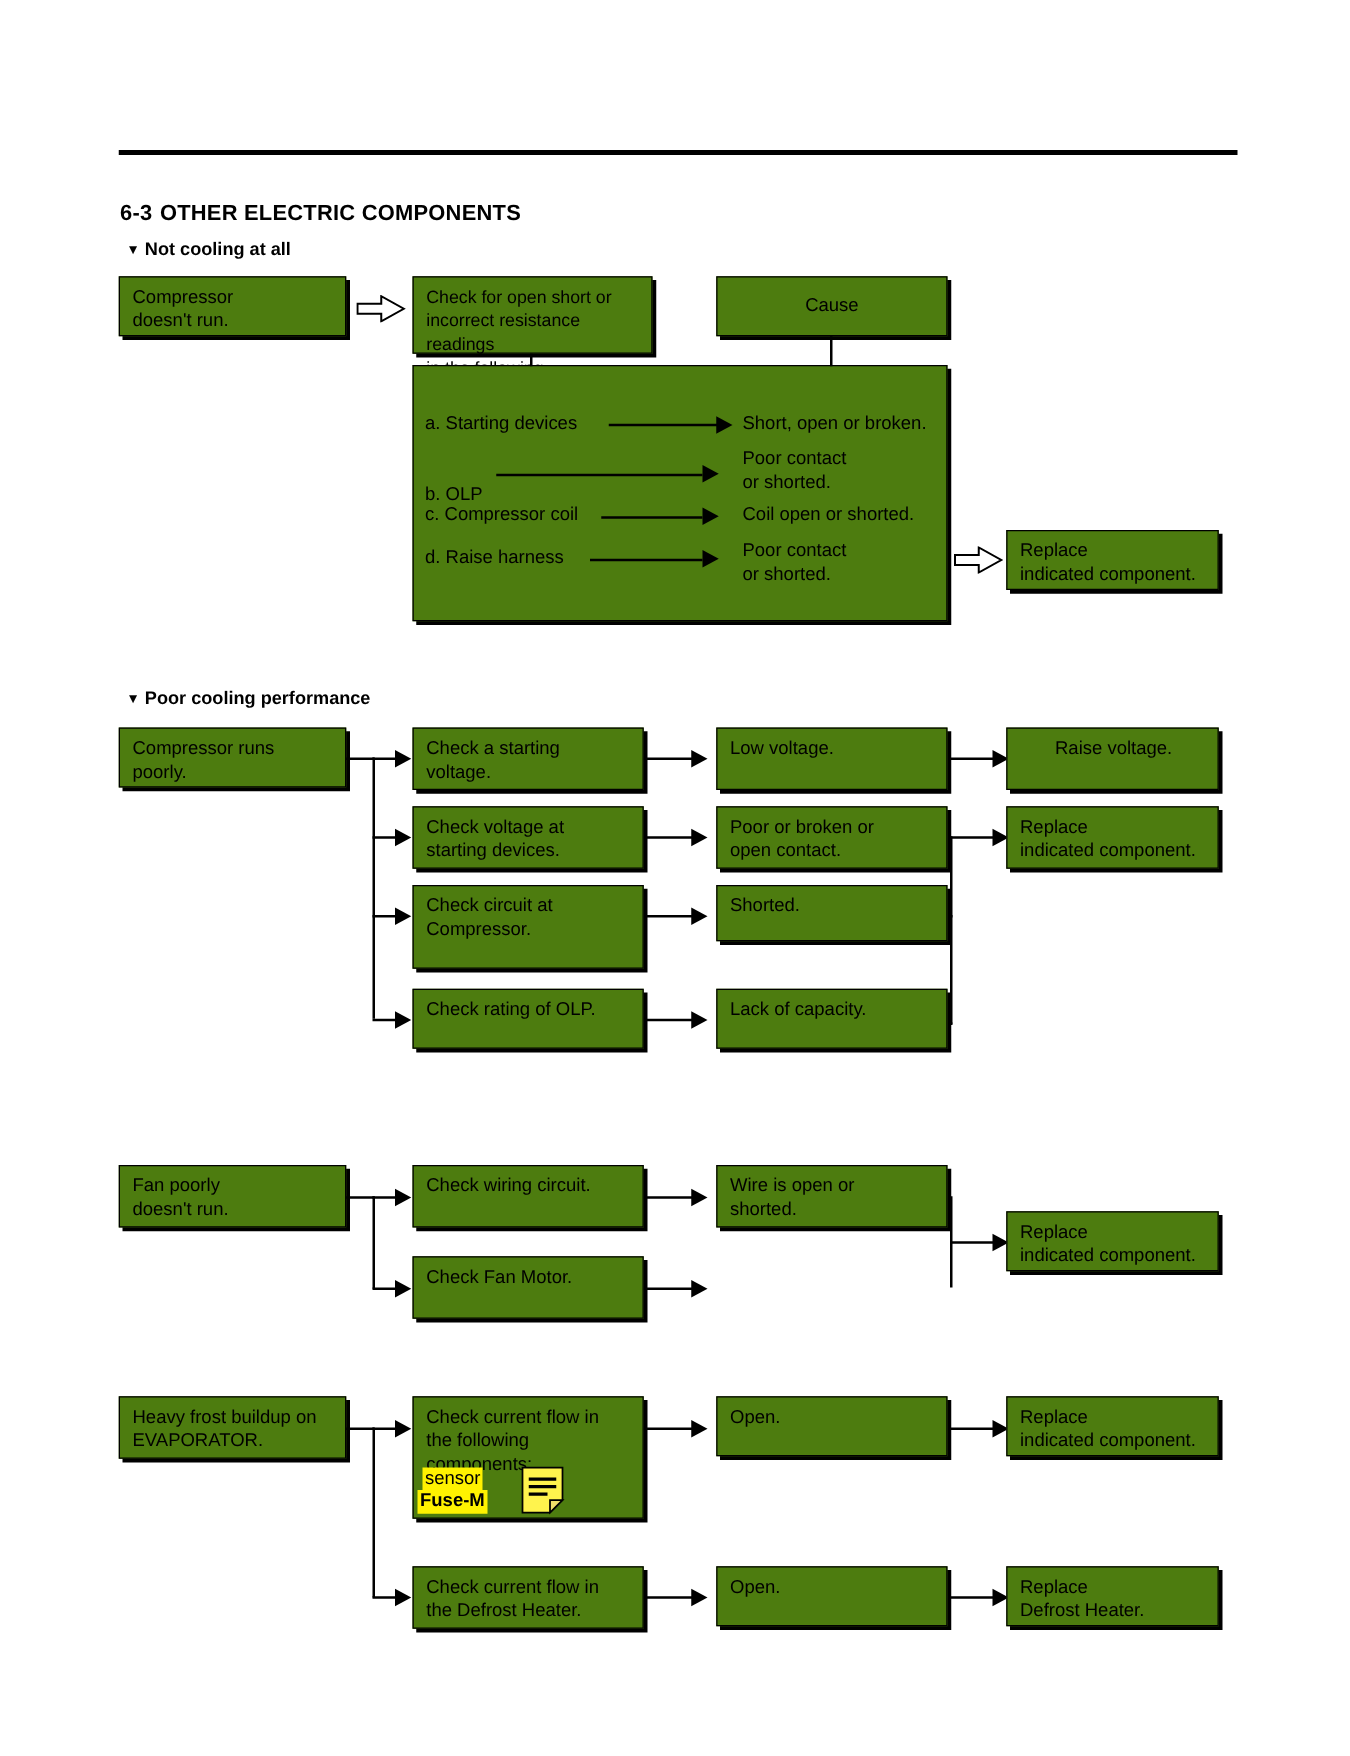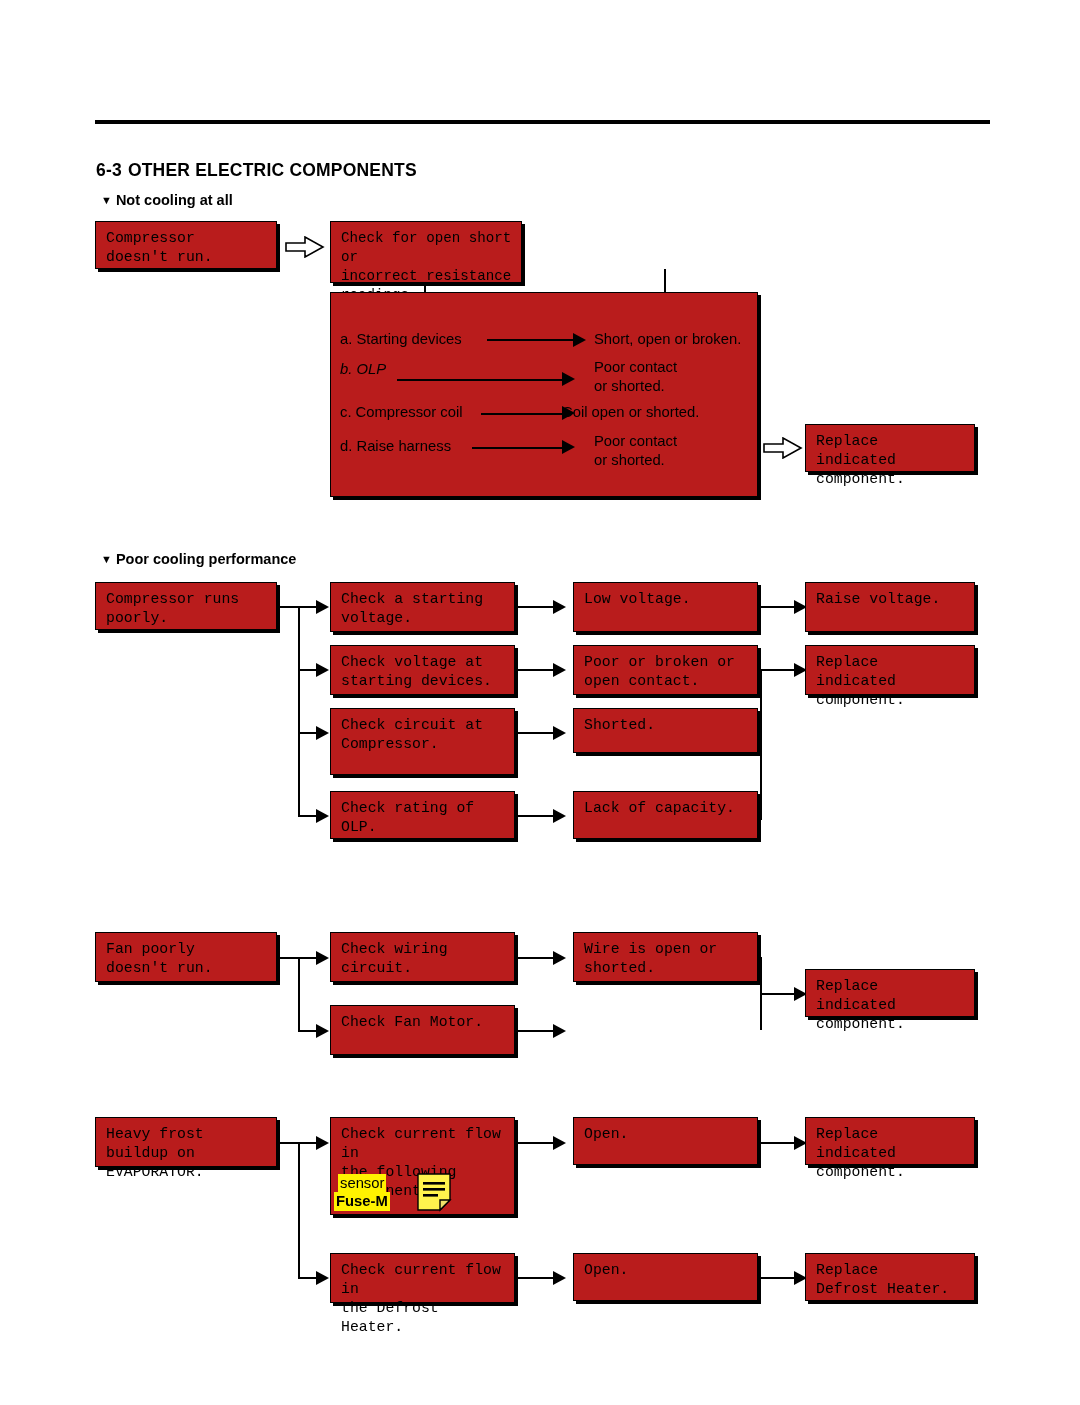--- a/index.html
+++ b/index.html
@@ -41,26 +41,25 @@
   }
   .sub-head .tri {
     font-size: 11px;
     vertical-align: 1px;
     margin-right: 4px;
   }
   .box {
     position: absolute;
     box-sizing: border-box;
     border: 1.6px solid #000;
-    background: #b91c1c;
+    background: #4d7c0f;
     box-shadow: 3px 3px 0 #000;
     font-size: 14.8px;
     line-height: 19px;
     padding: 7px 9px 0 10px;
-    font-family: Liberation Mono, monospace;
   }
   .box.center {
     display: flex;
     align-items: center;
     justify-content: center;
     padding: 0;
     text-align: center;
   }
   .plain {
     position: absolute;
@@ -135,48 +134,51 @@
   <svg class="block-arrow" style="left:285px; top:236px;" width="40" height="22">
     <polygon points="1,7 20,7 20,1 38,11 20,21 20,15 1,15" fill="#fff" stroke="#000" stroke-width="1.6"></polygon>
   </svg>
 
   <div class="box" style="left:330px; top:221px; width:192px; height:62px;">
     <span style="white-space:pre-line; font-size:14.2px; line-height:18px;">Check for open short or
 incorrect resistance readings
 in the following components</span>
   </div>
 
+  <div class="box center" style="left:573px; top:221px; width:185px; height:48px;">
+    <span>Cause</span>
+  </div>
 
   <div class="box" style="left:330px; top:292px; width:428px; height:205px; padding:0;"></div>
 
   <div class="vline" style="left:424px; top:283px; height:10px;"></div>
 
   <div class="vline" style="left:664px; top:269px; height:24px;"></div>
 
   <div class="plain" style="left:340px; top:330px; width:220px;">
     <span>a. Starting devices</span>
   </div>
   <div class="hline" style="left:487px; top:339px; width:88px;"></div>
   <div class="ahead" style="left:573px; top:333px;"></div>
   <div class="plain" style="left:594px; top:330px; width:170px; white-space:pre-line;">Short, open or broken.</div>
 
-  <div class="plain" style="left:340px; top:360px;font-style:italic;">
+  <div class="plain" style="left:340px; top:387px;">
     <span>b. OLP</span>
   </div>
   <div class="hline" style="left:397px; top:379px; width:165px;"></div>
   <div class="ahead" style="left:562px; top:372px;"></div>
   <div class="plain" style="left:594px; top:358px; width:170px; white-space:pre-line;">Poor contact
 or shorted.</div>
 
   <div class="plain" style="left:340px; top:403px;">
     <span>c. Compressor coil</span>
   </div>
   <div class="hline" style="left:481px; top:413px; width:81px;"></div>
   <div class="ahead" style="left:562px; top:406px;"></div>
-  <div class="plain" style="left:562px; top:403px; width:180px; white-space:pre-line;">Coil open or shorted.</div>
+  <div class="plain" style="left:594px; top:403px; width:180px; white-space:pre-line;">Coil open or shorted.</div>
 
   <div class="plain" style="left:340px; top:437px;">
     <span>d. Raise harness</span>
   </div>
   <div class="hline" style="left:472px; top:447px; width:90px;"></div>
   <div class="ahead" style="left:562px; top:440px;"></div>
   <div class="plain" style="left:594px; top:432px; width:170px; white-space:pre-line;">Poor contact
 or shorted.</div>
 
   <svg class="block-arrow" style="left:763px; top:437px;" width="40" height="22">
@@ -213,21 +215,21 @@
 voltage.</span>
   </div>
   <div class="hline" style="left:517px; top:606px; width:38px;"></div>
   <div class="ahead" style="left:553px; top:600px;"></div>
   <div class="box" style="left:573px; top:582px; width:185px; height:50px;">
     <span style="white-space:pre-line;">Low voltage.</span>
   </div>
   <div class="hline" style="left:760px; top:606px; width:38px;"></div>
   <div class="ahead" style="left:794px; top:600px;"></div>
   <div class="box" style="left:805px; top:582px; width:170px; height:50px;">
-    <span style="white-space:pre-line;">Raise voltage.</span>
+    <span style="white-space:pre-line;margin-left:28px;">Raise voltage.</span>
   </div>
 
   <div class="box" style="left:330px; top:645px; width:185px; height:50px;">
     <span style="white-space:pre-line;">Check voltage at
 starting devices.</span>
   </div>
   <div class="hline" style="left:517px; top:669px; width:38px;"></div>
   <div class="ahead" style="left:553px; top:663px;"></div>
   <div class="box" style="left:573px; top:645px; width:185px; height:50px;">
     <span style="white-space:pre-line;">Poor or broken or

